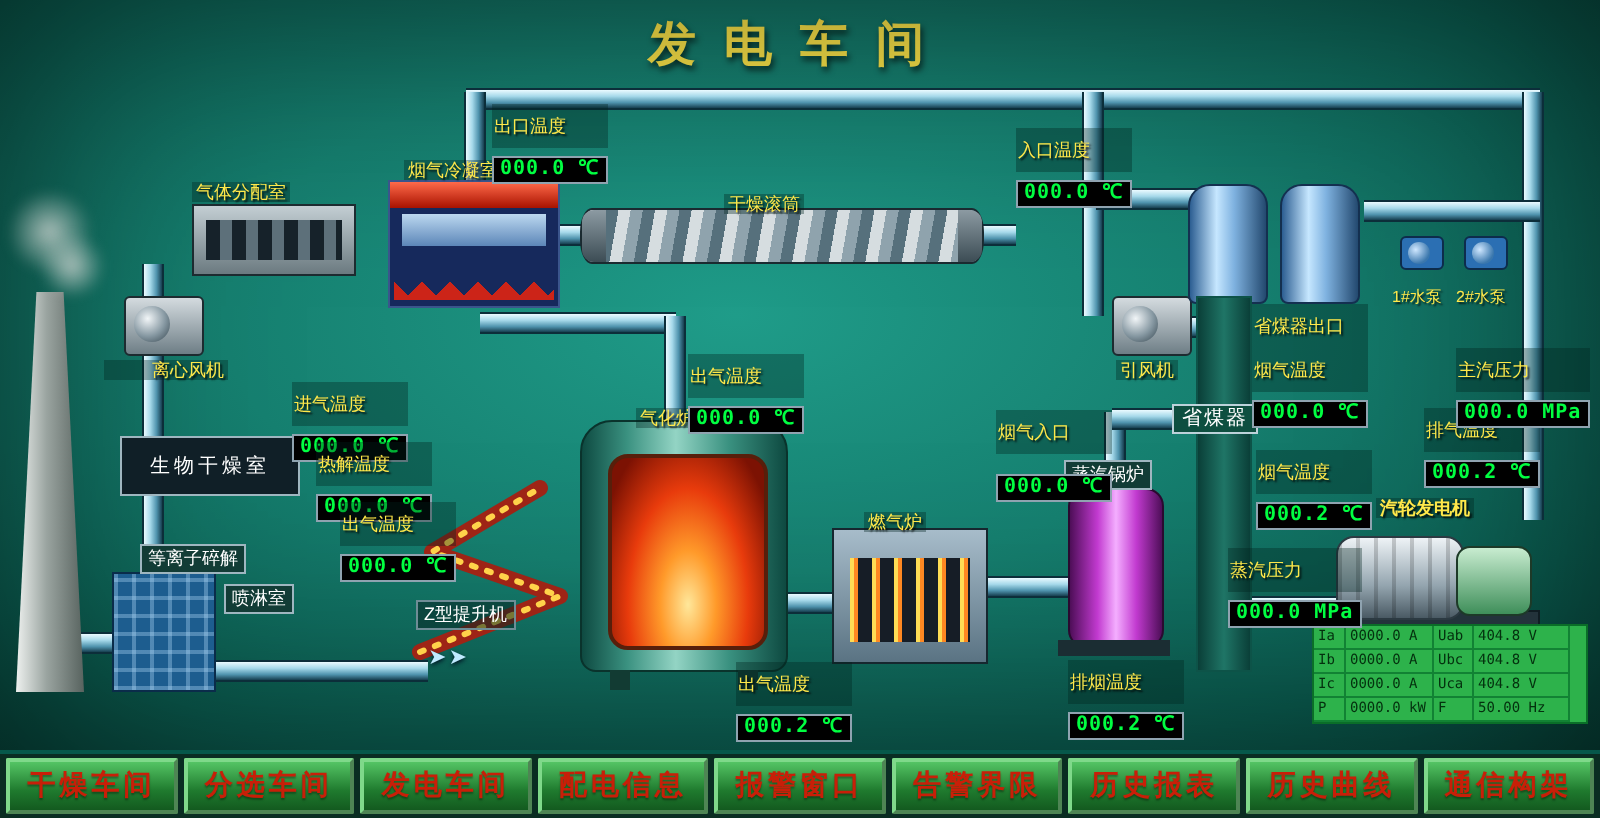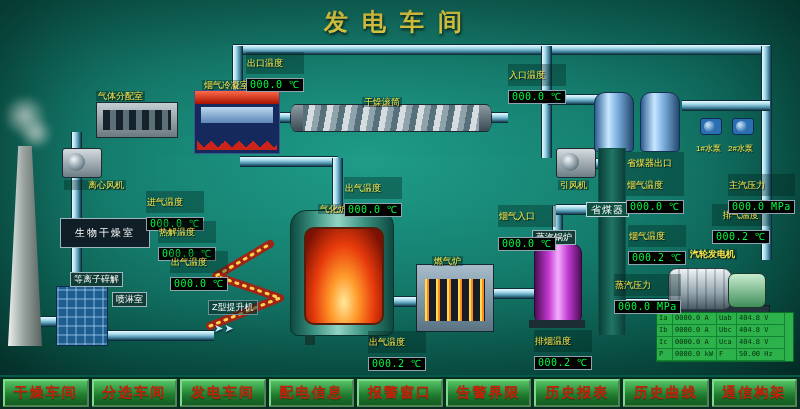--- a/index.html
+++ b/index.html
@@ -32,21 +32,21 @@
   
   .lbl{position:absolute;z-index:4;color:#ffe84a;font-size:9px;line-height:10px;
     white-space:nowrap;background:rgba(0,35,28,.35);padding:0 2px;
     text-shadow:1px 1px 1px rgba(0,0,0,.8);}
   .lblbox{position:absolute;z-index:4;color:#fff;font-size:9px;line-height:11px;
     white-space:nowrap;background:#123c36;border:1px solid #9fb6c0;padding:1px 3px;}
   .reading{position:absolute;z-index:5;}
   .reading .rl{color:#ffe84a;font-size:9px;line-height:10px;white-space:nowrap;
     background:rgba(0,35,28,.35);padding:6px 1px;text-shadow:1px 1px 1px rgba(0,0,0,.8);}
   .reading .rv{margin-top:1px;background:#000;border:1px solid #8fa3b0;
-    color:#00ff41;font-family:"DejaVu Sans Mono",monospace;font-size:10px;font-weight:normal;
+    color:#00ff41;font-family:"DejaVu Sans Mono",monospace;font-size:10px;font-weight:bold;
     line-height:12px;padding:0 3px;white-space:nowrap;letter-spacing:.5px;display:inline-block;}
   
   .chimney{position:absolute;left:8px;top:146px;width:34px;height:200px;z-index:2;
     background:linear-gradient(90deg,#eef1ef,#9aa4a0 45%,#58635f);
     clip-path:polygon(30% 0,70% 0,100% 100%,0% 100%);}
   .smoke{position:absolute;border-radius:50%;z-index:2;filter:blur(3px);
     background:radial-gradient(circle,rgba(210,216,212,.8) 0%,rgba(210,216,212,0) 70%);}
   .distbox{position:absolute;left:96px;top:102px;width:80px;height:34px;z-index:2;
     background:linear-gradient(#c3ced3,#6b7a80);border:1px solid #1d2b30;}
   .distbox .slats{position:absolute;left:6px;top:7px;width:68px;height:20px;
@@ -175,21 +175,21 @@
   <div class="cond">
     <div class="cap"></div>
     <div class="win"></div>
     <div class="zig"></div>
   </div>
 
   <div class="lbl" style="left:362px;top:97px;">干燥滚筒</div>
   <div class="drum"></div>
 
   <div class="fan" style="left:62px;top:148px;"></div>
-  <div class="lbl" style="left:64px;top:180px;padding-left:24px;">离心风机</div>
+  <div class="lbl" style="left:52px;top:180px;padding-left:24px;">离心风机</div>
   <div class="fan" style="left:556px;top:148px;"></div>
   <div class="lbl" style="left:558px;top:180px;">引风机</div>
 
   <div class="tank" style="left:594px;top:92px;"></div>
   <div class="tank" style="left:640px;top:92px;"></div>
   <div class="pump" style="left:700px;top:118px;"></div>
   <div class="pump" style="left:732px;top:118px;"></div>
   <div class="pumplbl" style="left:696px;top:144px;">1#水泵</div>
   <div class="pumplbl" style="left:728px;top:144px;">2#水泵</div>
 
@@ -293,21 +293,21 @@
     <div class="rv">000.0 ℃</div>
   </div>
   <div class="reading" style="left:628px;top:225px;">
     <div class="rl">烟气温度</div>
     <div class="rv">000.2 ℃</div>
   </div>
   <div class="reading" style="left:614px;top:274px;">
     <div class="rl">蒸汽压力</div>
     <div class="rv">000.0 MPa</div>
   </div>
-  <div class="reading" style="left:712px;top:204px;text-align:center;">
+  <div class="reading" style="left:712px;top:204px;">
     <div class="rl">排气温度</div>
     <div class="rv">000.2 ℃</div>
   </div>
   <div class="reading" style="left:728px;top:174px;">
     <div class="rl">主汽压力</div>
     <div class="rv">000.0 MPa</div>
   </div>
 </div>
 
 <div class="menubar">

